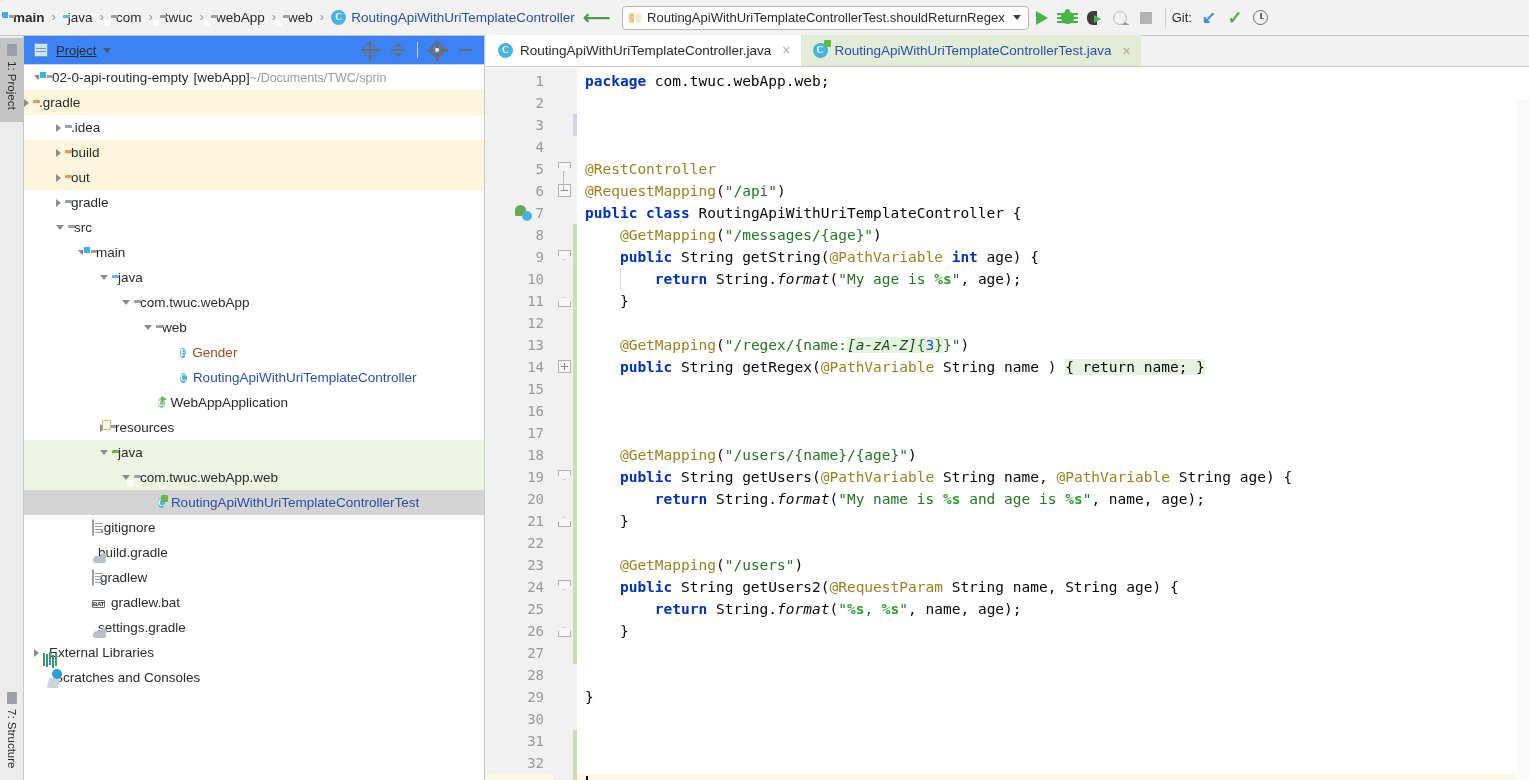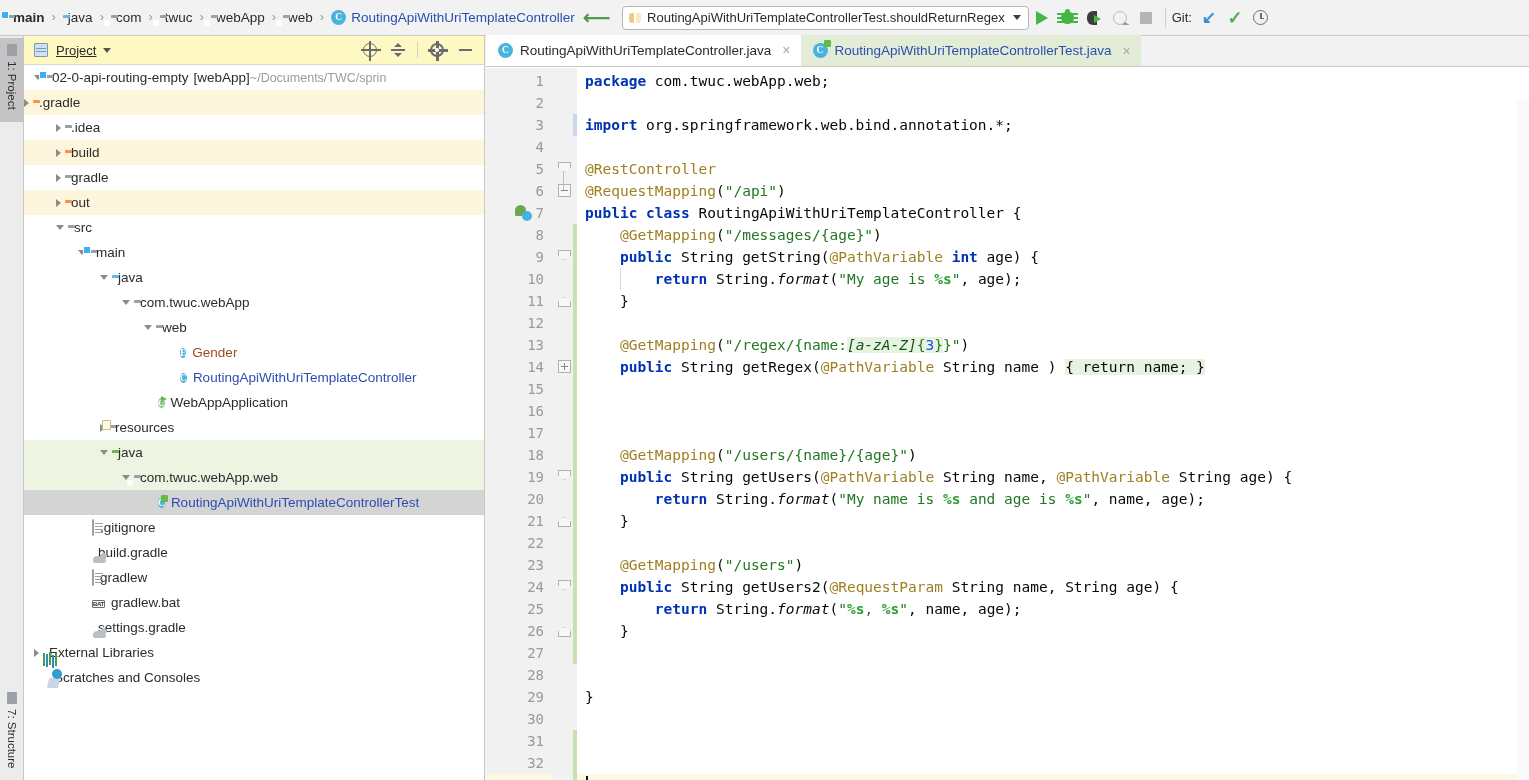--- a/index.html
+++ b/index.html
@@ -104,21 +104,21 @@
   }
   .stripe .vtab.sel { background:#c4c4c4; }
   .stripe .vico { width:12px;height:10px;background:#9aa0a6;border-radius:1px;
      transform:rotate(90deg); margin:2px 0;}
   .vt-project { top:2px; height:84px; }
   .vt-structure { bottom:2px; height:92px; }
 
   
   .project { position:absolute; left:24px; top:36px; width:461px; height:744px;
      background:#fff; border-right:1px solid #c8c8c8; overflow:hidden; }
-  .phead { height:29px; display:flex; align-items:center; background:#fef9c3;
+  .phead { height:29px; display:flex; align-items:center; background:#3b82f6;
      border-bottom:1px solid #d7d7d7; padding-left:10px;text-decoration:underline; }
   .phead .pgrid { width:14px;height:14px;border:1.5px solid #7d97b5;background:#cfe2f3;
      border-radius:1px; position:relative; }
   .phead .pgrid:after{content:"";position:absolute;left:1px;top:4px;width:10px;height:1.2px;
      background:#7d97b5;box-shadow:0 3px 0 #7d97b5;}
   .phead .ptitle { font-size:13px; margin-left:8px; }
   .phead .pcaret { margin-left:7px; width:0;height:0;
      border-left:4px solid transparent;border-right:4px solid transparent;border-top:5px solid #555; }
   .phead .ptools { margin-left:auto; display:flex; align-items:center; gap:2px; padding-right:6px; }
   .ptool { width:26px;height:24px; display:flex;align-items:center;justify-content:center; }
@@ -368,29 +368,29 @@
         <div class="trow" style="padding-left:32px">
           <span class="tw closed"></span>
           <span class="ico"><span class="fold gray"></span></span>
           <span class="tlabel">.idea</span>
         </div>
         <div class="trow y" style="padding-left:32px">
           <span class="tw closed"></span>
           <span class="ico"><span class="fold orange"></span></span>
           <span class="tlabel">build</span>
         </div>
+        <div class="trow y" style="padding-left:32px">
+          <span class="tw closed"></span>
+          <span class="ico"><span class="fold orange"></span></span>
+          <span class="tlabel">out</span>
+        </div>
         <div class="trow" style="padding-left:32px">
           <span class="tw closed"></span>
           <span class="ico"><span class="fold gray"></span></span>
           <span class="tlabel">gradle</span>
-        </div>
-        <div class="trow y" style="padding-left:32px">
-          <span class="tw closed"></span>
-          <span class="ico"><span class="fold orange"></span></span>
-          <span class="tlabel">out</span>
         </div>
         <div class="trow" style="padding-left:32px">
           <span class="tw open"></span>
           <span class="ico"><span class="fold gray"></span></span>
           <span class="tlabel">src</span>
         </div>
         <div class="trow" style="padding-left:54px">
           <span class="tw open"></span>
           <span class="ico"><span class="fold src"></span></span>
           <span class="tlabel">main</span>
@@ -545,21 +545,20 @@
           <div class="foldm arrowdn" style="top:402px"></div>
           <div class="foldm arrowup" style="top:446px"></div>
           <div class="foldm arrowdn" style="top:512px"></div>
           <div class="foldm arrowup" style="top:556px"></div>
           <div class="foldline" style="top:104px;height:18px"></div>
           <div class="beanic" style="top:137px;left:-38px"></div>
         </div>
       <div class="codebox" id="codebox">
           <div class="cline" style="top:2px"><span class="kw">package </span><span class="pln">com.twuc.webApp.web;</span></div>
           <div class="cline" style="top:24px"></div>
-          <div class="cline" style="top:46px"><span class="kw">import </span><span class="pln">org.springframework.web.bind.annotation.*;</span></div>
           <div class="cline" style="top:68px"></div>
           <div class="cline" style="top:90px"><span class="ann">@RestController</span></div>
           <div class="cline" style="top:112px"><span class="ann">@RequestMapping</span><span class="pln">(</span><span class="str">"/api"</span><span class="pln">)</span></div>
           <div class="cline" style="top:134px"><span class="kw">public class </span><span class="pln">RoutingApiWithUriTemplateController {</span></div>
           <div class="cline" style="top:156px"><span class="pln">    </span><span class="ann">@GetMapping</span><span class="pln">(</span><span class="str">"/messages/{age}"</span><span class="pln">)</span></div>
           <div class="cline" style="top:178px"><span class="pln">    </span><span class="kw">public </span><span class="pln">String getString(</span><span class="ann">@PathVariable </span><span class="kw">int</span><span class="pln"> age) {</span></div>
           <div class="cline" style="top:200px"><span class="pln">        </span><span class="kw">return </span><span class="pln">String.</span><span class="ital pln">format</span><span class="pln">(</span><span class="str">"My age is </span><span class="fmt">%s</span><span class="str">"</span><span class="pln">, age);</span></div>
           <div class="cline" style="top:222px"><span class="pln">    }</span></div>
           <div class="cline" style="top:244px"></div>
           <div class="cline" style="top:266px"><span class="pln">    </span><span class="ann">@GetMapping</span><span class="pln">(</span><span class="str">"/regex/{name:</span><span class="ital rx" style="color:#19511a">[a-zA-Z]</span><span class="rx" style="color:#227722">{</span><span class="num rx">3</span><span class="rx" style="color:#227722">}</span><span class="str">}"</span><span class="pln">)</span></div>

